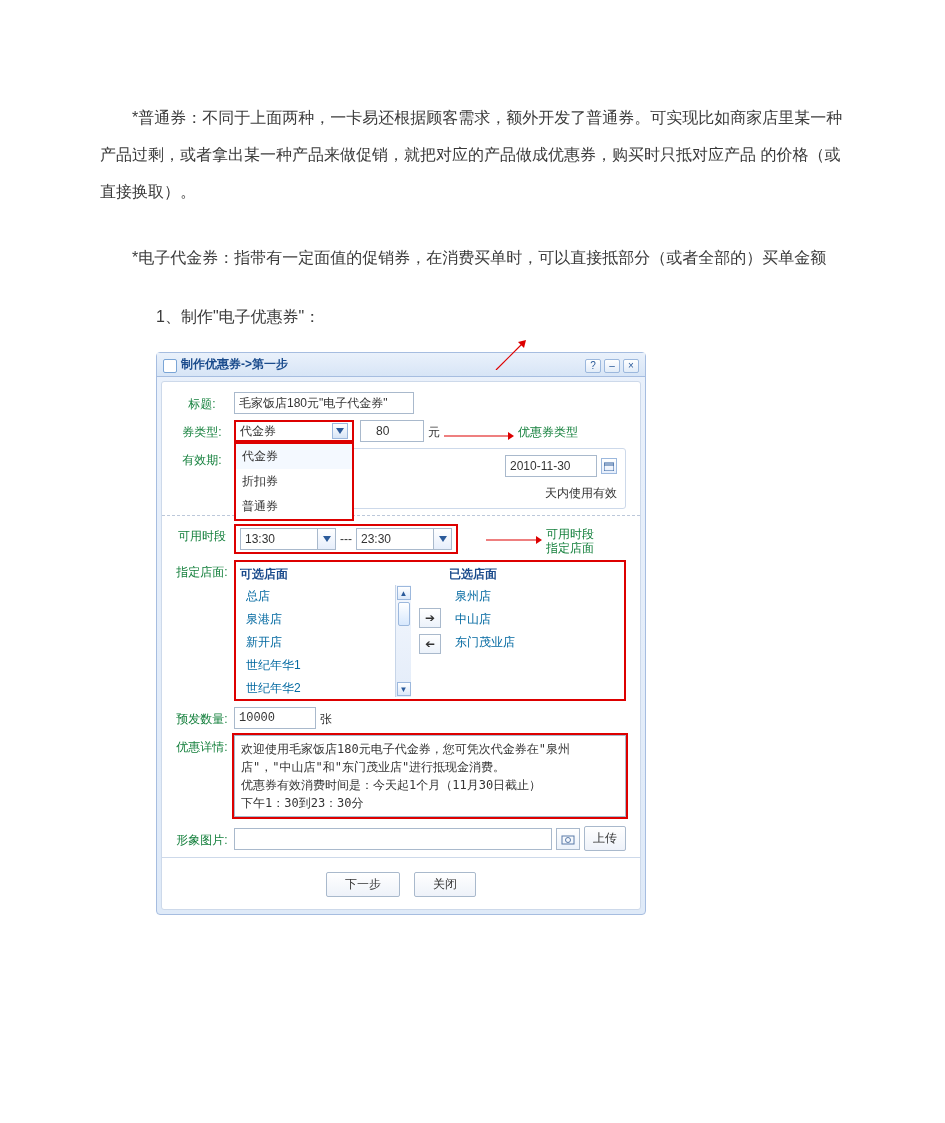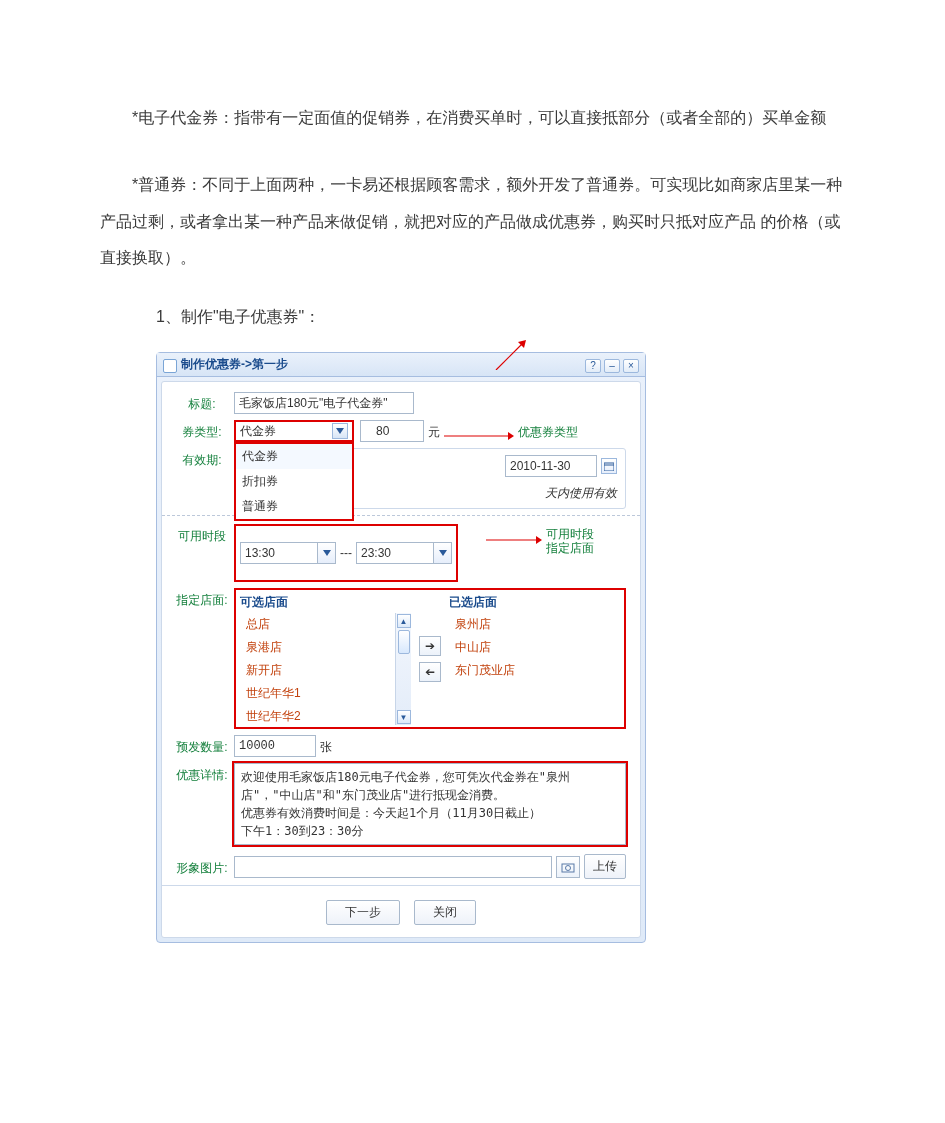--- a/index.html
+++ b/index.html
@@ -114,21 +114,21 @@
     display:flex;align-items:center;justify-content:center;
   }
   .redbox { border:2px solid #d00; }
   .stores-wrap { display:flex; gap:6px; }
   .store-col { flex:1; }
   .store-hd { color:#1a4b8c; font-weight:bold; font-size:12px; padding:2px 0; }
   .listbox {
     height:112px; overflow:hidden; background:#fff;
     position:relative;
   }
-  .listbox .item { padding:3px 6px; color:#c2410c; }
+  .listbox .item { padding:3px 6px; color:#0369a1; }
   .scrollbar {
     position:absolute; right:0; top:0; bottom:0; width:16px;
     background:linear-gradient(#f3f7fd,#e3ecf9);
     border-left:1px solid #c7d5e8;
     display:flex;flex-direction:column;align-items:center;justify-content:space-between;
     padding:1px;
   }
   .sbbtn{width:14px;height:14px;border:1px solid #9cb8dd;background:linear-gradient(#fff,#dce9f9);display:flex;align-items:center;justify-content:center;font-size:8px;color:#2a5a9a;}
   .sbthumb{width:12px;flex:0 0 24px;border:1px solid #9cb8dd;background:linear-gradient(#fff,#d7e8fd);margin-top:2px;border-radius:2px;}
   .movebtns{display:flex;flex-direction:column;gap:6px;justify-content:center;padding:0 2px;}
@@ -152,25 +152,25 @@
     display:flex;align-items:center;justify-content:center;
   }
   .cal-ico{width:16px;height:16px;border:1px solid #9cb8dd;display:inline-flex;align-items:center;justify-content:center;background:linear-gradient(#fff,#e6eefb);margin-left:2px;}
 </style>
 </head>
 <body>
 
 <div class="page">
 
   <div class="desc-block">
+    <span class="indent">*普通券：不同于上面两种，一卡易还根据顾客需求，额外开发了普通券。可实现比如商家店里某一种产品过剩，或者拿出某一种产品来做促销，就把对应的产品做成优惠券，购买时只抵对应产品 的价格（或直接换取）。</span>
+  </div>
+
+  <div class="desc-block">
     <span class="indent">*电子代金券：指带有一定面值的促销券，在消费买单时，可以直接抵部分（或者全部的）买单金额</span>
-  </div>
-
-  <div class="desc-block">
-    <span class="indent">*普通券：不同于上面两种，一卡易还根据顾客需求，额外开发了普通券。可实现比如商家店里某一种产品过剩，或者拿出某一种产品来做促销，就把对应的产品做成优惠券，购买时只抵对应产品 的价格（或直接换取）。</span>
   </div>
 
   <div class="section-title">1、制作"电子优惠券"：</div>
 
   <div class="dialog-wrap">
     <div class="dialog">
       <div class="titlebar">
         <span class="ico"></span>
         <span class="ttl">制作优惠券-&gt;第一步</span>
         <div class="winbtns">
@@ -219,31 +219,31 @@
           <div class="innerpanel">
             <div style="display:flex;align-items:center;justify-content:flex-end;gap:2px;">
               <input class="txt" style="width: 92px;" value="2010-11-30">
               <span class="cal-ico">
                 <svg width="10" height="10">
                     <rect x="0" y="2" width="10" height="8" fill="none" stroke="#2a5a9a"></rect>
                     <line x1="0" y1="4" x2="10" y2="4" stroke="#2a5a9a"></line>
                   </svg>
               </span>
             </div>
-            <div style="display:flex;justify-content:flex-end;margin-top:8px;gap:4px;font-style:italic;">
+            <div style="display:flex;justify-content:flex-end;margin-top:8px;gap:4px;">
               <span>天内使用有效</span>
             </div>
           </div>
         </div>
 
         <div class="under"></div>
 
         <div class="row" style="position:relative;">
           <div class="lbl">可用时段</div>
-          <div class="redbox" style="display:flex;align-items:center;padding:16px 4px;gap:4px;">
+          <div class="redbox" style="display:flex;align-items:center;padding:2px 4px;gap:4px;">
             <div class="timesel">
               <span>13:30</span>
               <span class="tcaret">
                   <svg width="8" height="6">
                     <polygon points="0,0 8,0 4,6" fill="#2a5a9a"></polygon>
                   </svg>
                 </span>
             </div>
             <span>---</span>
             <div class="timesel">

